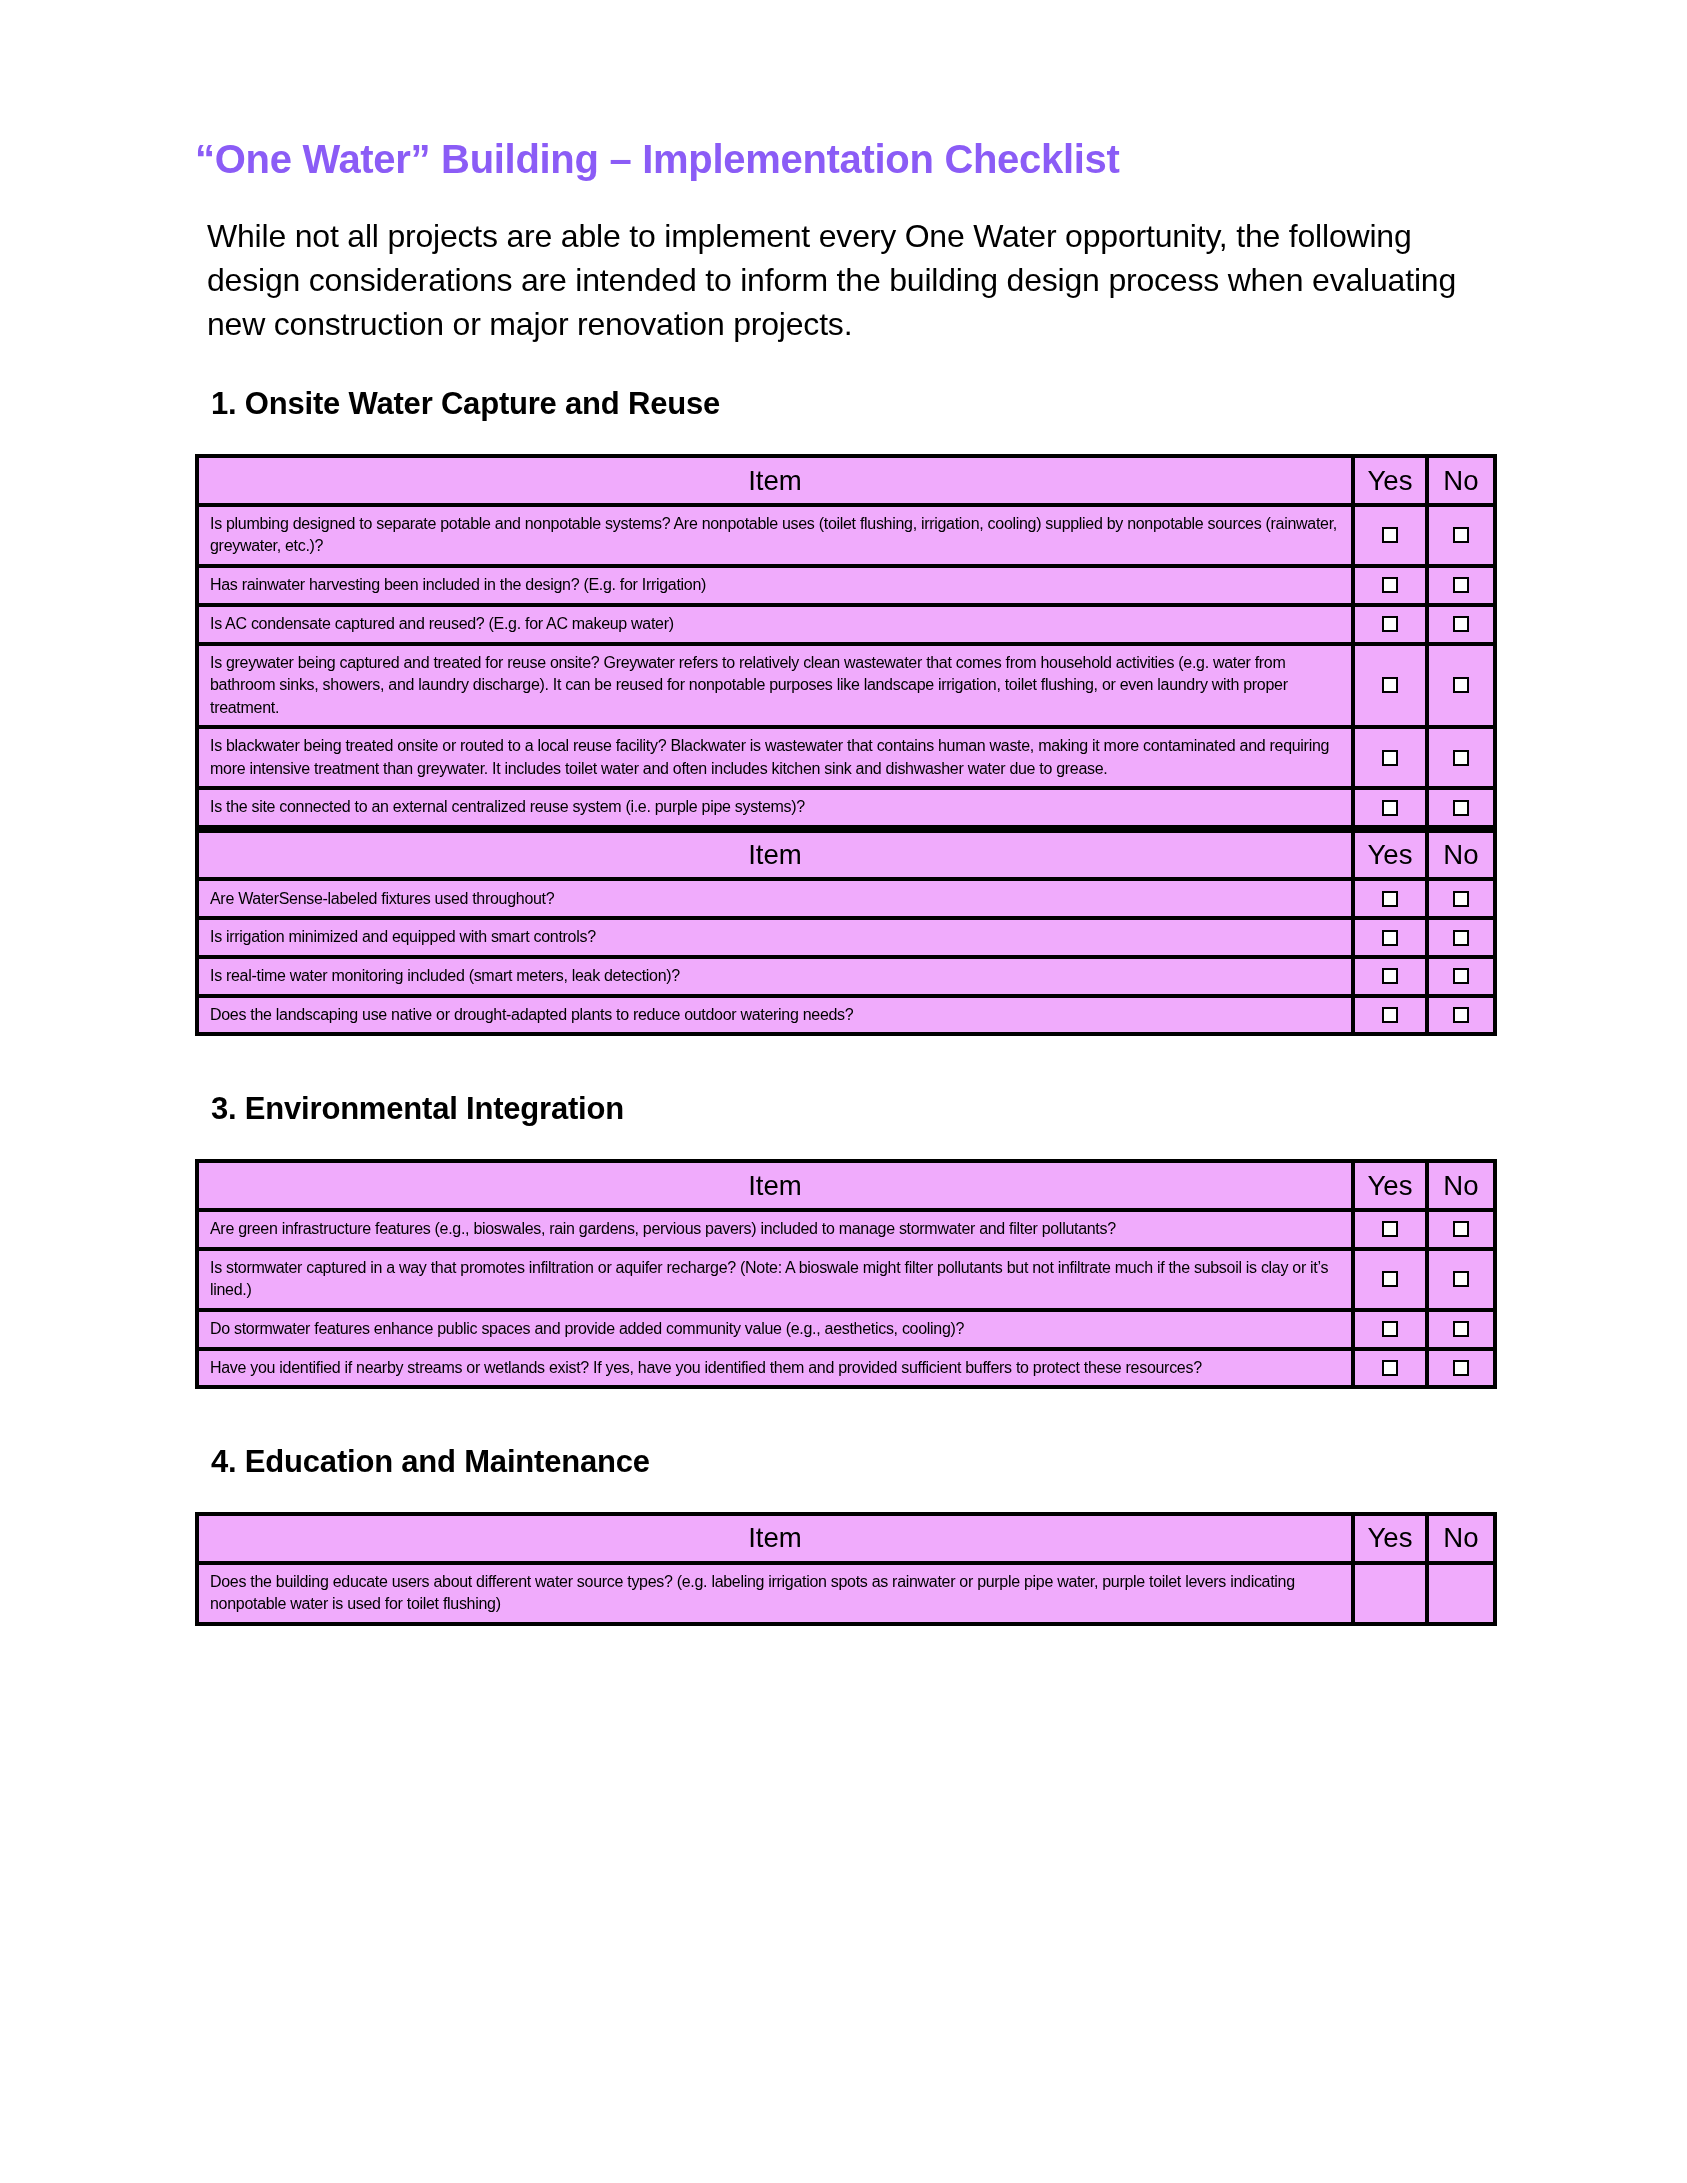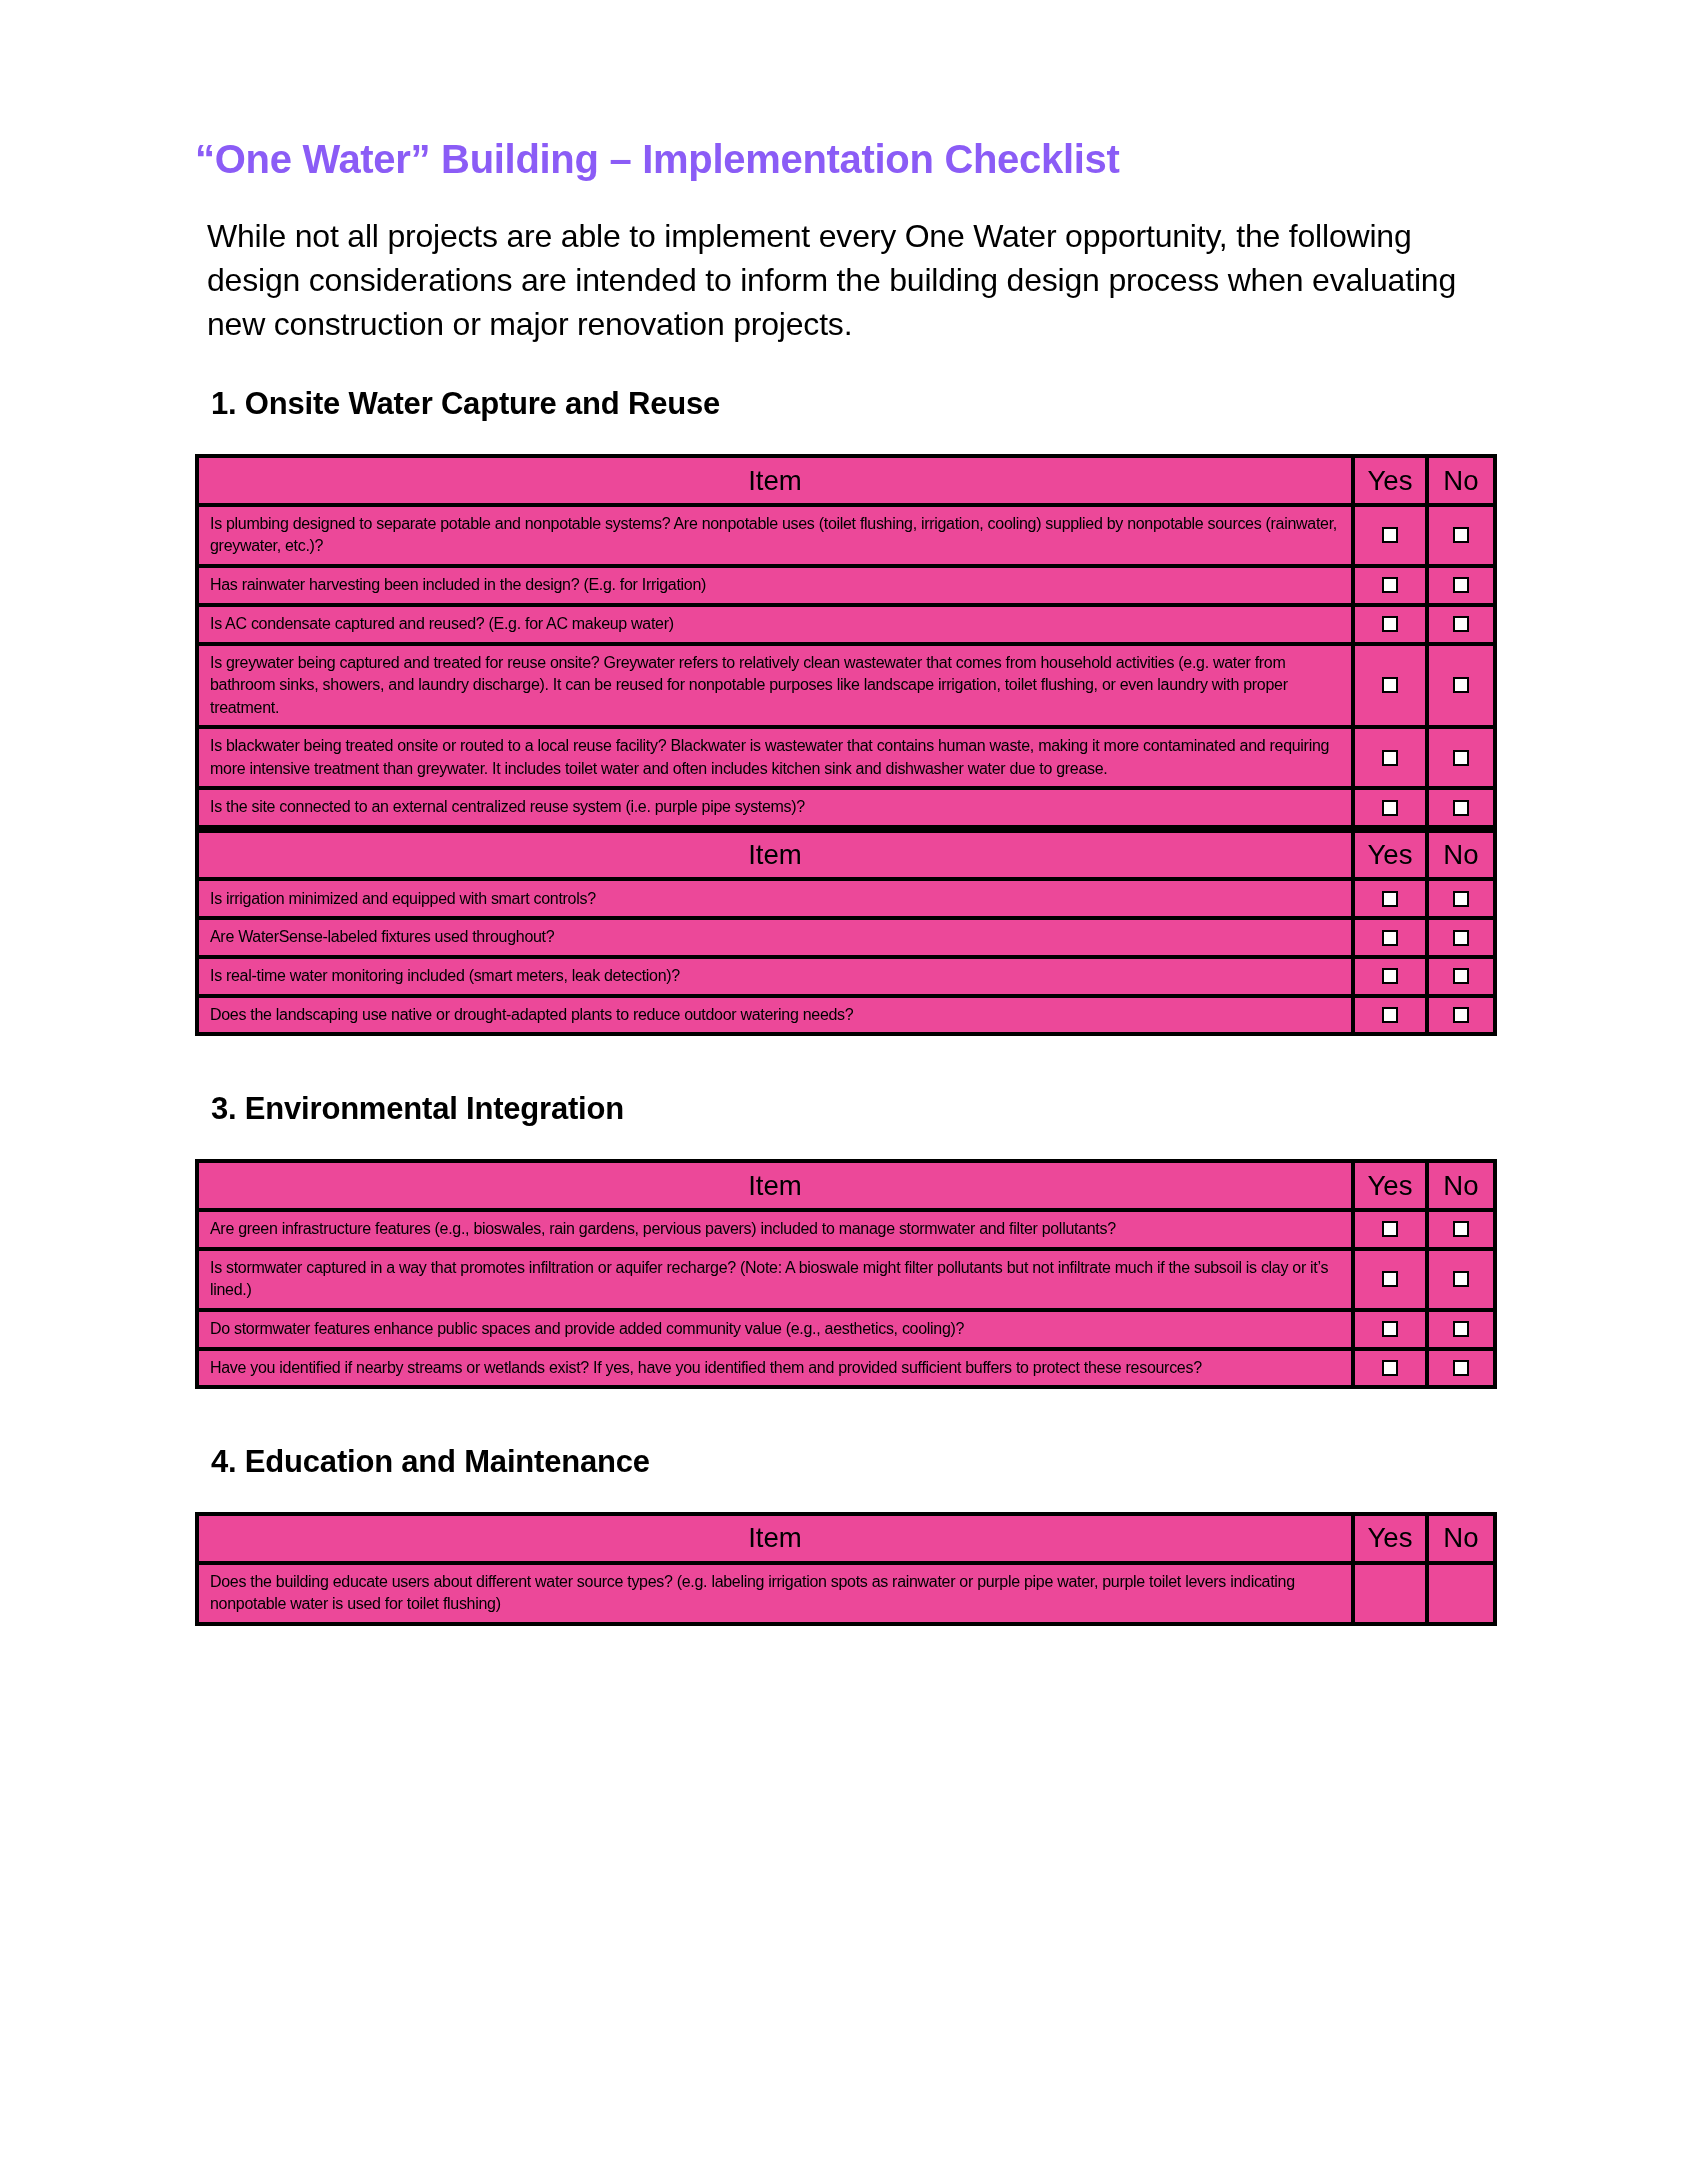--- a/index.html
+++ b/index.html
@@ -38,21 +38,21 @@
   table.checklist {
     width: 100%;
     border-collapse: collapse;
     table-layout: fixed;
   }
   .checklist col.c-yes { width: 74px; }
   .checklist col.c-no  { width: 68px;  }
   .checklist th, .checklist td {
     border: 4.1px solid #000000;
     vertical-align: middle;
-    background: #ec4899;
+    background: #f0abfc;
   }
   .checklist th {
     font-weight: 400;
     font-size: 27.6px;
     text-align: center;
     padding: 6.2px 4.1px;
   }
   .checklist td.item {
     font-size: 16px;
     line-height: 1.4;
@@ -138,26 +138,26 @@
         </colgroup>
       <thead>
         <tr>
           <th>Item</th>
           <th>Yes</th>
           <th>No</th>
         </tr>
       </thead>
       <tbody>
         <tr>
+          <td class="item">Are WaterSense-labeled fixtures used throughout?</td>
+          <td class="cb"><span class="checkbox"></span></td>
+          <td class="cb"><span class="checkbox"></span></td>
+        </tr>
+        <tr>
           <td class="item">Is irrigation minimized and equipped with smart controls?</td>
-          <td class="cb"><span class="checkbox"></span></td>
-          <td class="cb"><span class="checkbox"></span></td>
-        </tr>
-        <tr>
-          <td class="item">Are WaterSense-labeled fixtures used throughout?</td>
           <td class="cb"><span class="checkbox"></span></td>
           <td class="cb"><span class="checkbox"></span></td>
         </tr>
         <tr>
           <td class="item">Is real-time water monitoring included (smart meters, leak detection)?</td>
           <td class="cb"><span class="checkbox"></span></td>
           <td class="cb"><span class="checkbox"></span></td>
         </tr>
         <tr>
           <td class="item">Does the landscaping use native or drought-adapted plants to reduce outdoor watering needs?</td>

